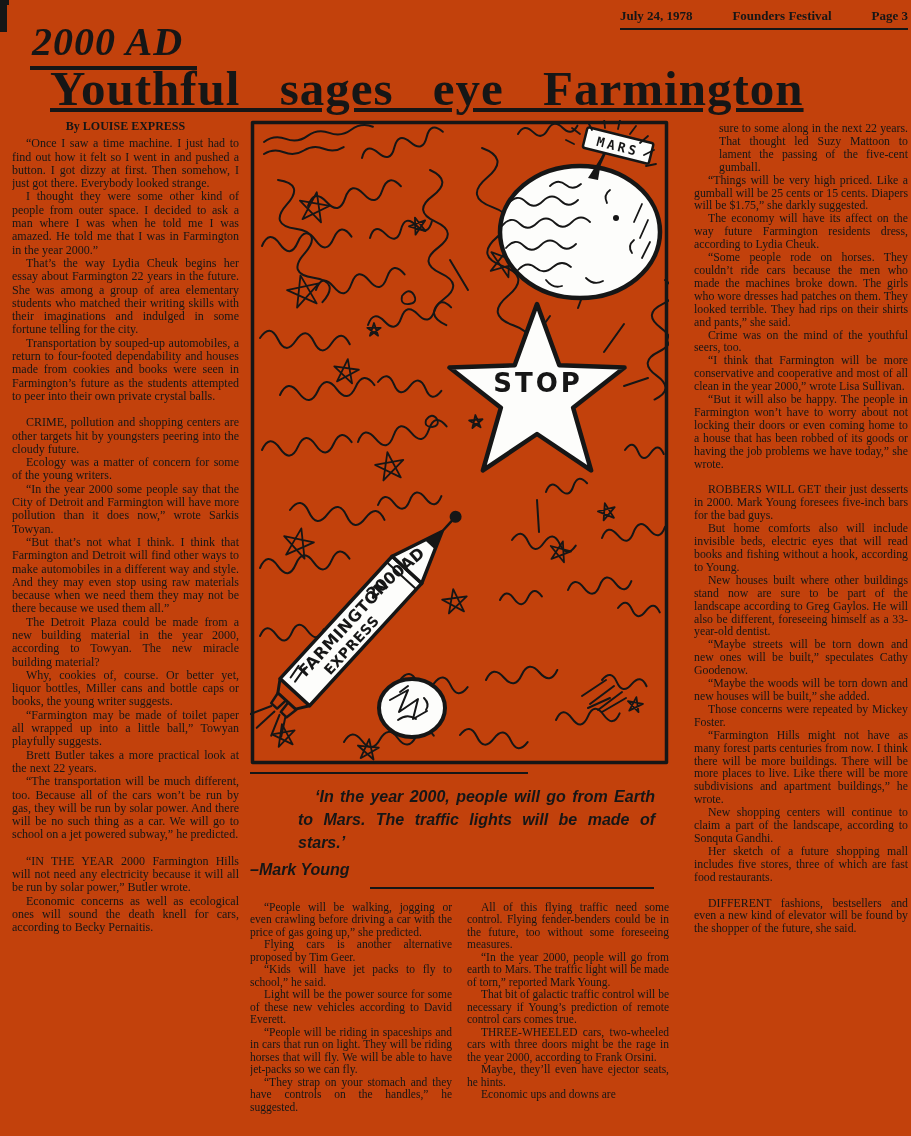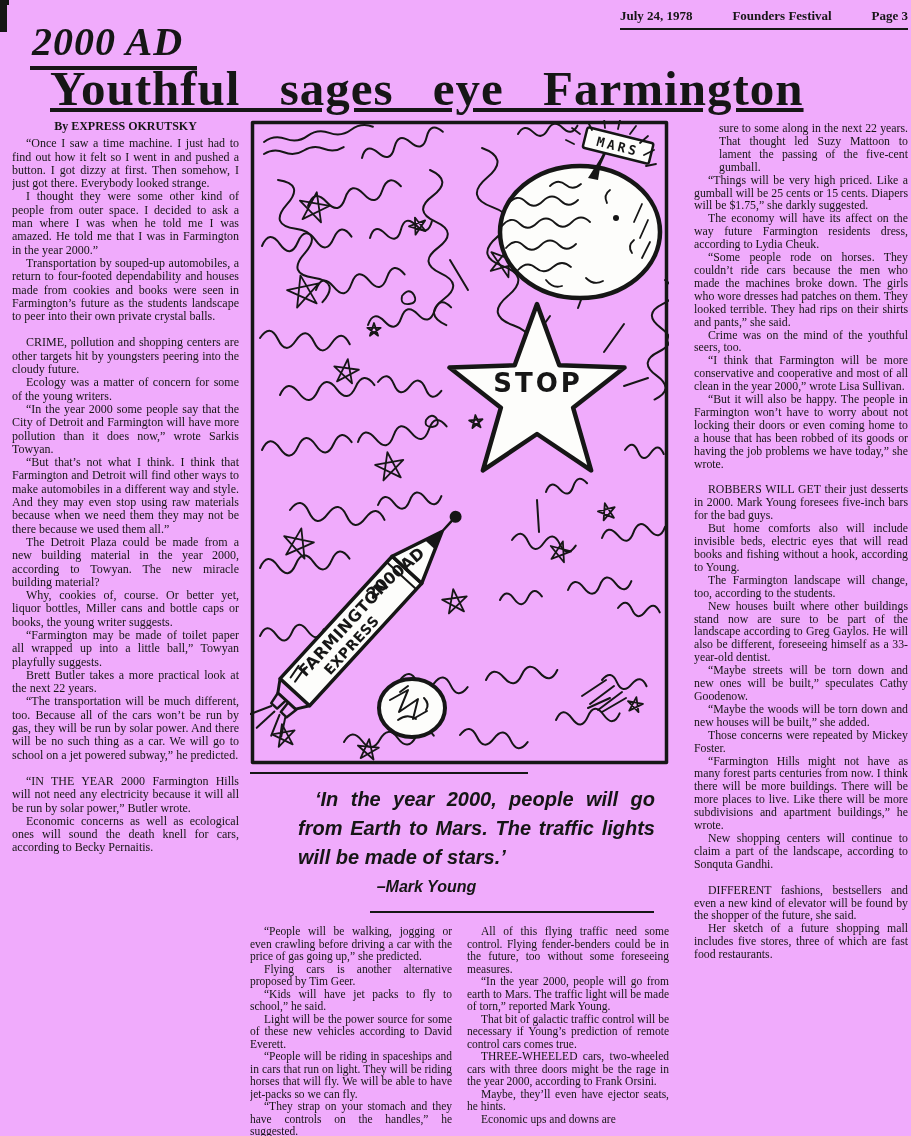--- a/index.html
+++ b/index.html
@@ -1,19 +1,19 @@
 <!DOCTYPE html>
 <html><head>
 <meta charset="utf-8">
 <style>
   * { margin:0; padding:0; box-sizing:border-box; }
   html,body { background:#e8e6e0; }
   .page {
     position:relative; width:911px; height:1136px; margin:0 auto;
-    background:#f0abfc; color:#161616; overflow:hidden;
+    background:#c2410c; color:#161616; overflow:hidden;
     font-family:"Liberation Serif", serif;
   }
   .edge-mark { position:absolute; background:#161616; }
   .m-a { left:0; top:5; width:7px; height:32px; }
   .m-b { left:0; top:560; width:9px; height:5px; }
   .m-c { left:0; top:106; width:4px; height:9px; }
 
   .header {
     position:absolute; left:620px; top:8px; width:288px;
     display:flex; justify-content:space-between; align-items:baseline;
@@ -46,24 +46,24 @@
   .illustration { display:block; width:419px; height:645px; }
   .ill-stroke { fill:none; stroke:#161616; stroke-linecap:round; stroke-linejoin:round; }
   .ill-fill { fill:#fdfdfb; stroke:#161616; stroke-linejoin:round; }
   .ill-text { fill:#161616; font-family:"DejaVu Sans", sans-serif; font-weight:bold; }
 
   .rule-a { width:278px; border-top:2.5px solid #161616; margin-top:7px; }
   .rule-b { width:284px; border-top:2.5px solid #161616; margin-top:8px; margin-left:120px; }
   .quote {
     margin:11px 14px 0 48px; text-indent:17px;
     font-family:"Liberation Sans", sans-serif; font-style:italic; font-weight:bold;
-    font-size:20px; line-height:1.45; text-align:justify;
+    font-size:16px; line-height:1.45; text-align:justify;
   }
   .quote-attr {
-    margin:6px 66px 15px 0; text-align:center;
+    margin:6px 66px 8px 0; text-align:left;
     font-family:"Liberation Sans", sans-serif; font-style:italic; font-weight:bold; font-size:16px;
   }
   .mid-cols { display:flex; gap:15px; margin-top:12px;align-items:flex-end; }
   .mid-col { width:202px; height:234px; overflow:hidden; font-size:11.5px; line-height:12.5px; text-align:justify; }
 </style>
 </head>
 <body>
 
 <div class="page">
   <div class="edge-mark m-a"></div>
@@ -73,25 +73,26 @@
   <div class="header">
     <span>July 24, 1978</span>
     <span>Founders Festival</span>
     <span>Page 3</span>
   </div>
 
   <div class="kicker">2000 AD</div>
   <h1 class="headline">Youthful sages eye Farmington</h1>
 
   <div class="col col-left">
-    <div class="byline">By EXPRESS OKRUTSKY</div>
+    <div class="byline">By LOUISE EXPRESS</div>
     <div>
         <p class="para">“Once I saw a time machine. I just had to find out how it felt so I went in and pushed a button. I got dizzy at first. Then somehow, I just got there. Everybody looked strange.</p>
         <p class="para">I thought they were some other kind of people from outer space. I decided to ask a man where I was when he told me I was amazed. He told me that I was in Farmington in the year 2000.”</p>
-        <p class="para">Transportation by souped-up automobiles, a return to four-footed dependability and houses made from cookies and books were seen in Farmington’s future as the students landscape to peer into their own private crystal balls.</p>
+        <p class="para">That’s the way Lydia Cheuk begins her essay about Farmington 22 years in the future. She was among a group of area elementary students who matched their writing skills with their imaginations and indulged in some fortune telling for the city.</p>
+        <p class="para">Transportation by souped-up automobiles, a return to four-footed dependability and houses made from cookies and books were seen in Farmington’s future as the students attempted to peer into their own private crystal balls.</p>
         <p class="para sp"><b class="lead">CRIME,</b> pollution and shopping centers are other targets hit by youngsters peering into the cloudy future.</p>
         <p class="para">Ecology was a matter of concern for some of the young writers.</p>
         <p class="para">“In the year 2000 some people say that the City of Detroit and Farmington will have more pollution than it does now,” wrote Sarkis Towyan.</p>
         <p class="para">“But that’s not what I think. I think that Farmington and Detroit will find other ways to make automobiles in a different way and style. And they may even stop using raw materials because when we need them they may not be there because we used them all.”</p>
         <p class="para">The Detroit Plaza could be made from a new building material in the year 2000, according to Towyan. The new miracle building material?</p>
         <p class="para">Why, cookies of, course. Or better yet, liquor bottles, Miller cans and bottle caps or books, the young writer suggests.</p>
         <p class="para">“Farmington may be made of toilet paper all wrapped up into a little ball,” Towyan playfully suggests.</p>
         <p class="para">Brett Butler takes a more practical look at the next 22 years.</p>
         <p class="para">“The transportation will be much different, too. Because all of the cars won’t be run by gas, they will be run by solar power. And there will be no such thing as a car. We will go to school on a jet powered subway,” he predicted.</p>
         <p class="para sp"><b class="lead">“IN THE YEAR 2000</b> Farmington Hills will not need any electricity because it will all be run by solar power,” Butler wrote.</p>
@@ -277,23 +278,22 @@
   <div class="col col-right">
       <p class="para ni">sure to some along in the next 22 years. That thought led Suzy Mattoon to lament the passing of the five-cent gumball.</p>
       <p class="para">“Things will be very high priced. Like a gumball will be 25 cents or 15 cents. Diapers will be $1.75,” she darkly suggested.</p>
       <p class="para">The economy will have its affect on the way future Farmington residents dress, according to Lydia Cheuk.</p>
       <p class="para">“Some people rode on horses. They couldn’t ride cars because the men who made the machines broke down. The girls who wore dresses had patches on them. They looked terrible. They had rips on their shirts and pants,” she said.</p>
       <p class="para">Crime was on the mind of the youthful seers, too.</p>
       <p class="para">“I think that Farmington will be more conservative and cooperative and most of all clean in the year 2000,” wrote Lisa Sullivan.</p>
       <p class="para">“But it will also be happy. The people in Farmington won’t have to worry about not locking their doors or even coming home to a house that has been robbed of its goods or having the job problems we have today,” she wrote.</p>
       <p class="para sp"><b class="lead">ROBBERS WILL GET</b> their just desserts in 2000. Mark Young foresees five-inch bars for the bad guys.</p>
       <p class="para">But home comforts also will include invisible beds, electric eyes that will read books and fishing without a hook, according to Young.</p>
-      <p class="para">The Farmington landscape will change, too, according to the students.</p>
       <p class="para">New houses built where other buildings stand now are sure to be part of the landscape according to Greg Gaylos. He will also be different, foreseeing himself as a 33-year-old dentist.</p>
       <p class="para">“Maybe streets will be torn down and new ones will be built,” speculates Cathy Goodenow.</p>
       <p class="para">“Maybe the woods will be torn down and new houses will be built,” she added.</p>
       <p class="para">Those concerns were repeated by Mickey Foster.</p>
       <p class="para">“Farmington Hills might not have as many forest parts centuries from now. I think there will be more buildings. There will be more places to live. Like there will be more subdivisions and apartment buildings,” he wrote.</p>
       <p class="para">New shopping centers will continue to claim a part of the landscape, according to Sonquta Gandhi.</p>
+      <p class="para">Her sketch of a future shopping mall includes five stores, three of which are fast food restaurants.</p>
       <p class="para sp"><b class="lead">DIFFERENT</b> fashions, bestsellers and even a new kind of elevator will be found by the shopper of the future, she said.</p>
-      <p class="para">Her sketch of a future shopping mall includes five stores, three of which are fast food restaurants.</p>
     </div>
 </div>
 
 </body></html>

